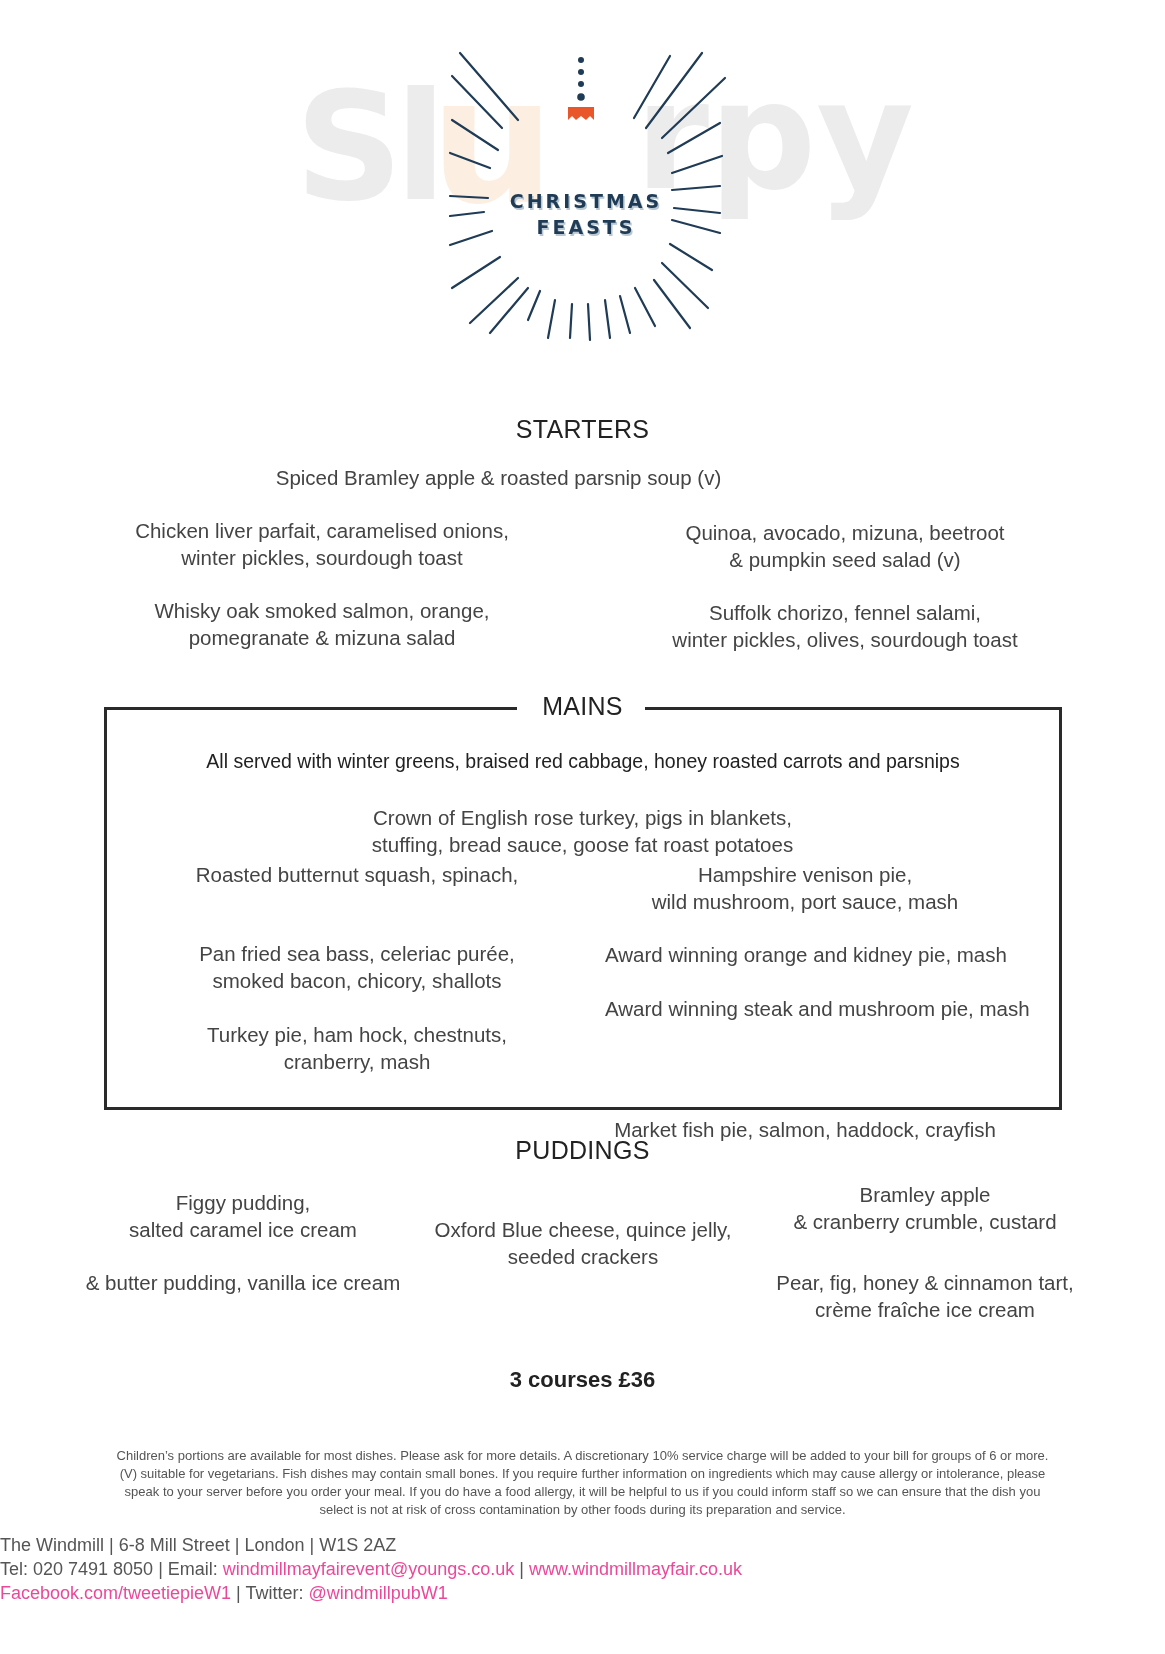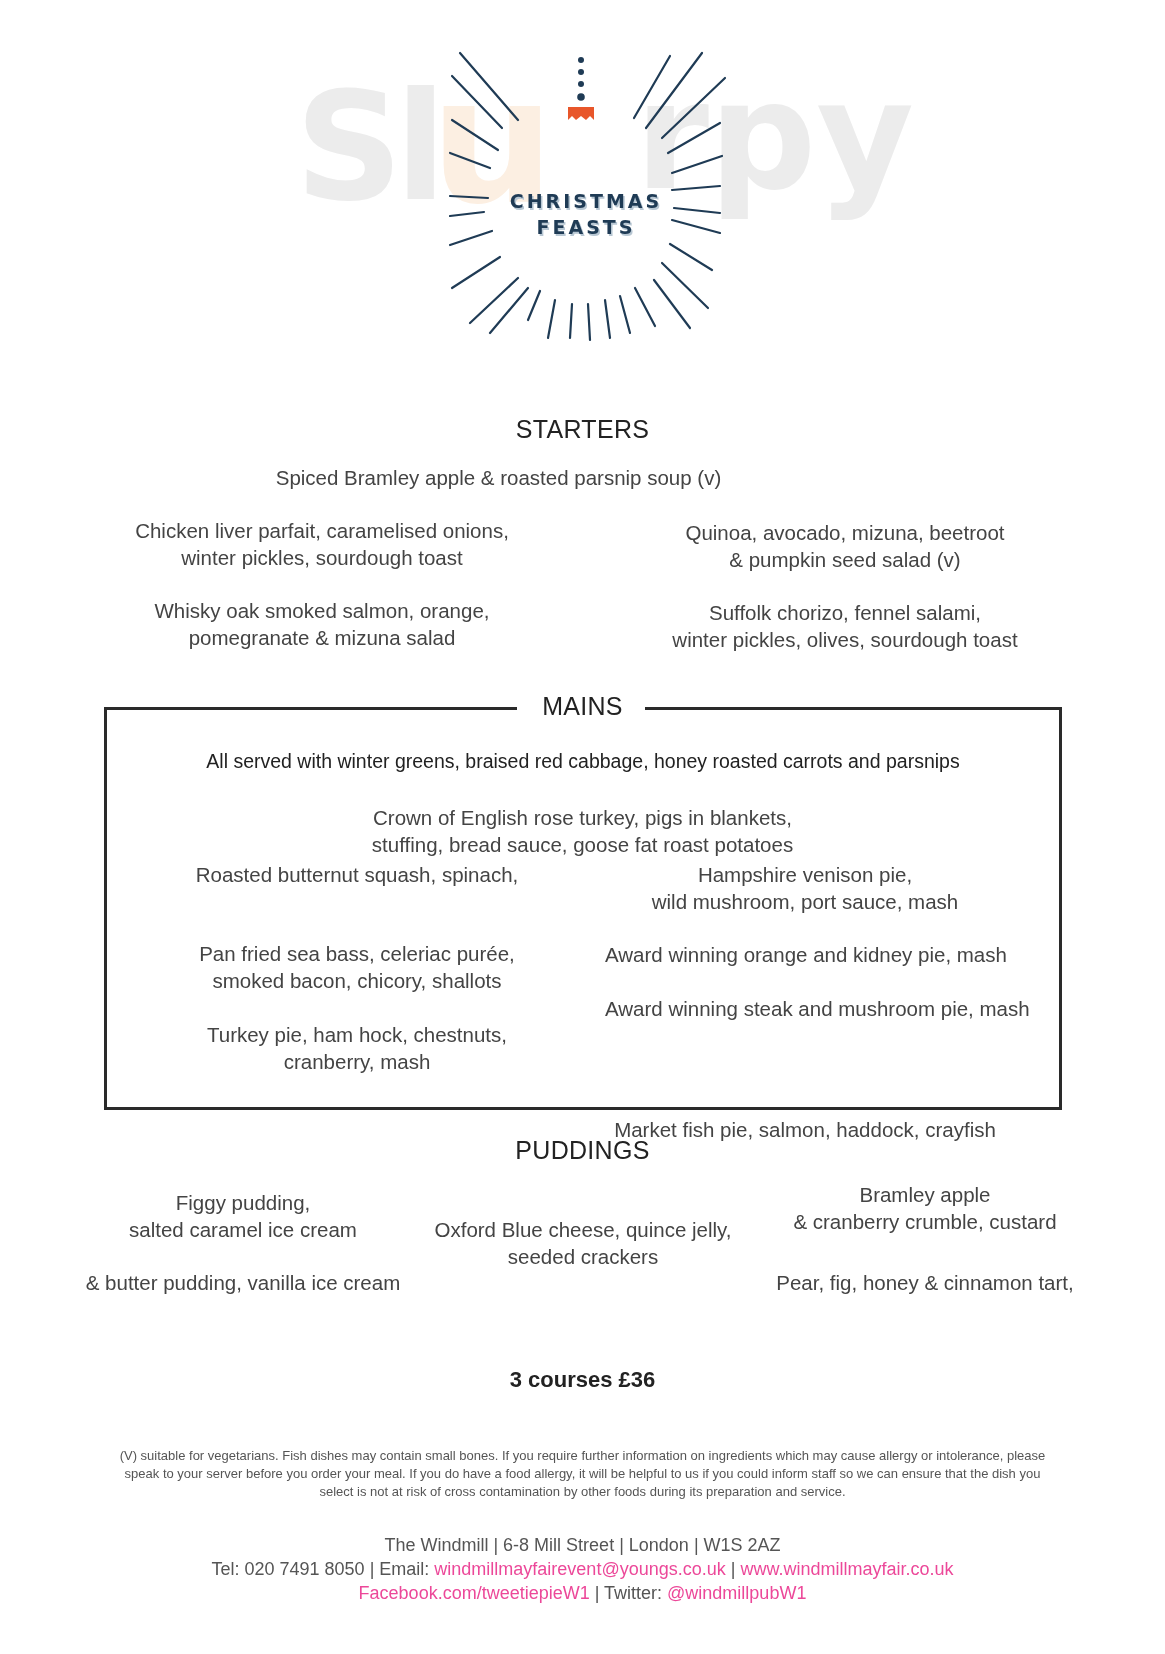--- a/index.html
+++ b/index.html
@@ -30,21 +30,21 @@
                border: 3px solid #2a2a2a; box-sizing: border-box; }
   #mains-gap { left: 517px; top: 700px; width: 128px; height: 16px; background: #fff; }
   .mains-note { position: absolute; left: 104px; width: 958px; text-align: center;
                 font-size: 19.5px; color: #222; }
 
   .price { position: absolute; left: 0; width: 1165px; text-align: center; font-size: 22px;
            color: #222; font-weight: bold; }
 
   .disclaimer { position: absolute; left: 90px; width: 985px; text-align: center;
                 font-size: 13px; line-height: 18px; color: #555; }
-  .contact { position: absolute; left: 0; width: 1165px; text-align: center;
+  .contact { position: absolute; left: 0; width: 1165px; text-align: left;
              font-size: 18px; line-height: 24px; color: #555; }
   .contact a { color: #ec4899; text-decoration: none; }
 </style>
 </head>
 <body>
 
 <div class="wm wm-grey" style="left:295px;top:60px;font-size:150px;">S</div>
 <div class="wm wm-grey" style="left:395px;top:60px;font-size:150px;">l</div>
 <div class="wm wm-orange" style="left:430px;top:40px;font-size:175px;">u</div>
 <div class="wm wm-grey" style="left:635px;top:49px;font-size:150px;">rpy</div>
@@ -170,25 +170,27 @@
 <div class="item" style="left:383px;width:400px;top:1216px;">
   <span>Oxford Blue cheese, quince jelly,</span>
   <span>seeded crackers</span>
 </div>
 <div class="item" style="left:725px;width:400px;top:1181px;">
   <span>Bramley apple</span>
   <span>&amp; cranberry crumble, custard</span>
 </div>
 <div class="item" style="left:725px;width:400px;top:1269px;">
   <span>Pear, fig, honey &amp; cinnamon tart,</span>
+  <span>crème fraîche ice cream</span>
 </div>
 
 <div class="price" style="top:1367px;">3 courses £36</div>
 
 <div class="disclaimer" style="top:1447px;">
+  <div>Children’s portions are available for most dishes.  Please ask for more details. A discretionary 10% service charge will be added to your bill for groups of 6 or more.</div>
   <div>(V) suitable for vegetarians. Fish dishes may contain small bones. If you require further information on ingredients which may cause allergy or intolerance, please</div>
   <div>speak to your server before you order your meal. If you do have a food allergy, it will be helpful to us if you could inform staff so we can ensure that the dish you</div>
   <div>select is not at risk of cross contamination by other foods during its preparation and service.</div>
 </div>
 
 <div class="contact" style="top:1533px;">
   <div>The Windmill | 6-8 Mill Street | London | W1S 2AZ</div>
   <div>
     <span>Tel: 020 7491 8050 | Email: </span><a>windmillmayfairevent@youngs.co.uk</a><span> | </span><a>www.windmillmayfair.co.uk</a>
   </div>

